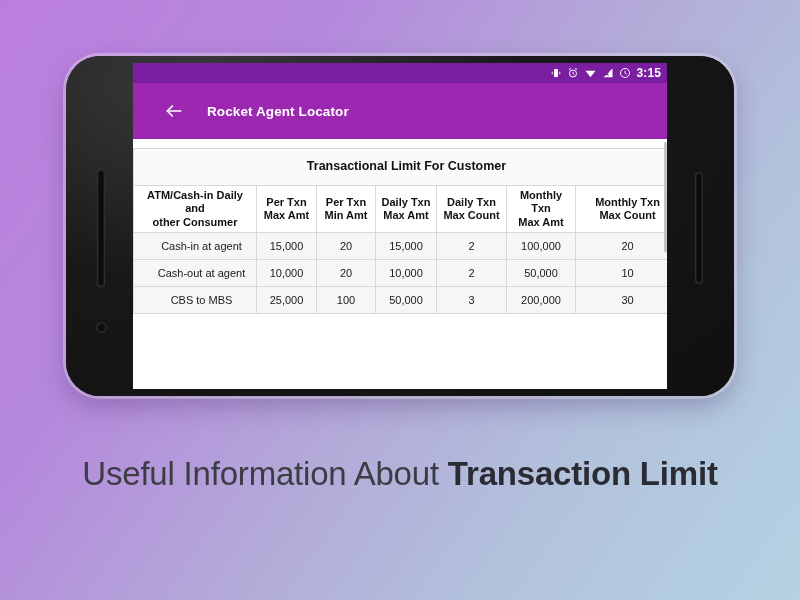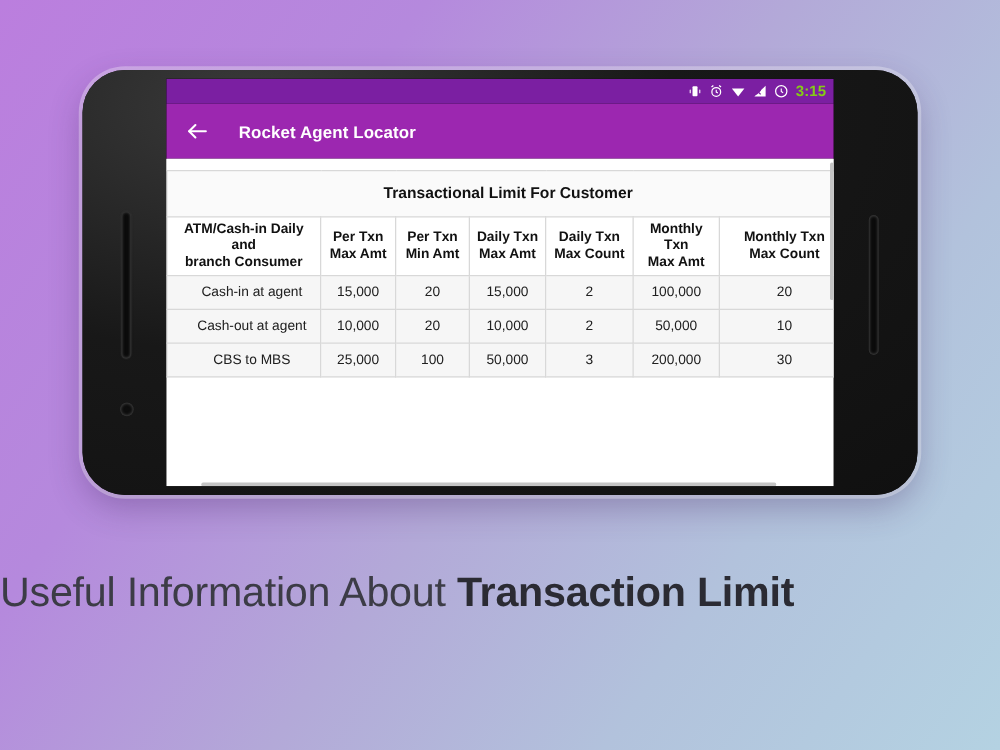--- a/index.html
+++ b/index.html
@@ -66,30 +66,30 @@
     background:#7b1fa2;
     display:flex;
     align-items:center;
     justify-content:flex-end;
     padding:0 6px;
     gap:5px;
   }
   #status-bar .sicon { display:flex; align-items:center; }
   #status-bar svg { display:block; }
   #status-time {
-    color:#84cc16; font-size:12px; font-weight:bold;
+    color:#ffffff; font-size:12px; font-weight:bold;
     letter-spacing:0.1px; margin-left:1px;
   }
 
   #app-bar {
-    height:44px;
+    height:56px;
     background:#9c27b0;
     display:flex;
     align-items:center;
-    padding-left:12px;
+    padding-left:28px;
   }
   #back-button { width:26px; height:26px; display:flex; align-items:center; justify-content:center; cursor:pointer; }
   #app-bar-title {
     color:#fff;
     font-size:13.5px;
     font-weight:bold;
     margin-left:20px;
     letter-spacing:0.1px;
   }
 
@@ -152,20 +152,21 @@
     width:460px; height:3px;
     background:#c4c4c4;
     border-radius:2px;
   }
 
   
   #page-caption {
     position:absolute;
     left:0; top:455px;
     width:800px;
+    text-align:center;
     font-size:33px;
     color:#3c3c46;
     letter-spacing:-0.2px;
     white-space:nowrap;
   }
   #caption-bold { font-weight:bold; color:#2b2b33; }
 </style>
 </head>
 <body>
 
@@ -233,21 +234,21 @@
             <col class="c3">
           <col class="c4">
             <col class="c5">
             <col class="c6">
         </colgroup>
         <tbody id="table-body">
             <tr>
               <td id="table-caption-cell" colspan="7">Transactional Limit For Customer</td>
             </tr>
             <tr class="header-row">
-              <th><span>ATM/Cash-in Daily and</span><br><span>branch Consumer</span></th>
+              <th><span>ATM/Cash-in Daily and</span><br><span>other Consumer</span></th>
               <th><span>Per Txn</span><br><span>Max Amt</span></th>
               <th><span>Per Txn</span><br><span>Min Amt</span></th>
               <th><span>Daily Txn</span><br><span>Max Amt</span></th>
               <th><span>Daily Txn</span><br><span>Max Count</span></th>
               <th><span>Monthly Txn</span><br><span>Max Amt</span></th>
               <th><span>Monthly Txn</span><br><span>Max Count</span></th>
             </tr>
             <tr class="body-row alt">
               <td class="name-cell">Cash-in at agent</td>
               <td>15,000</td>

